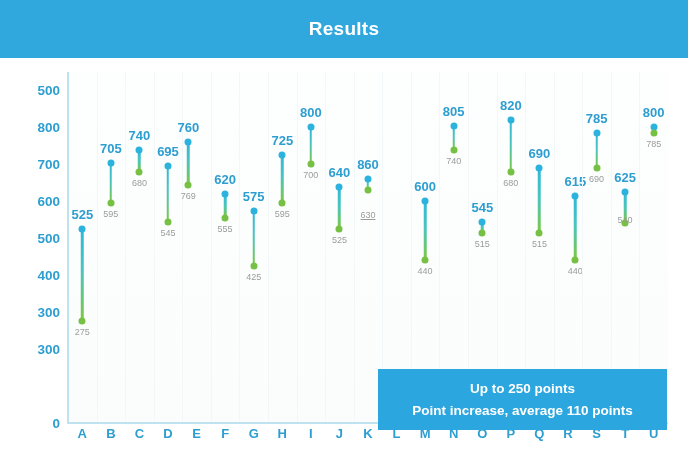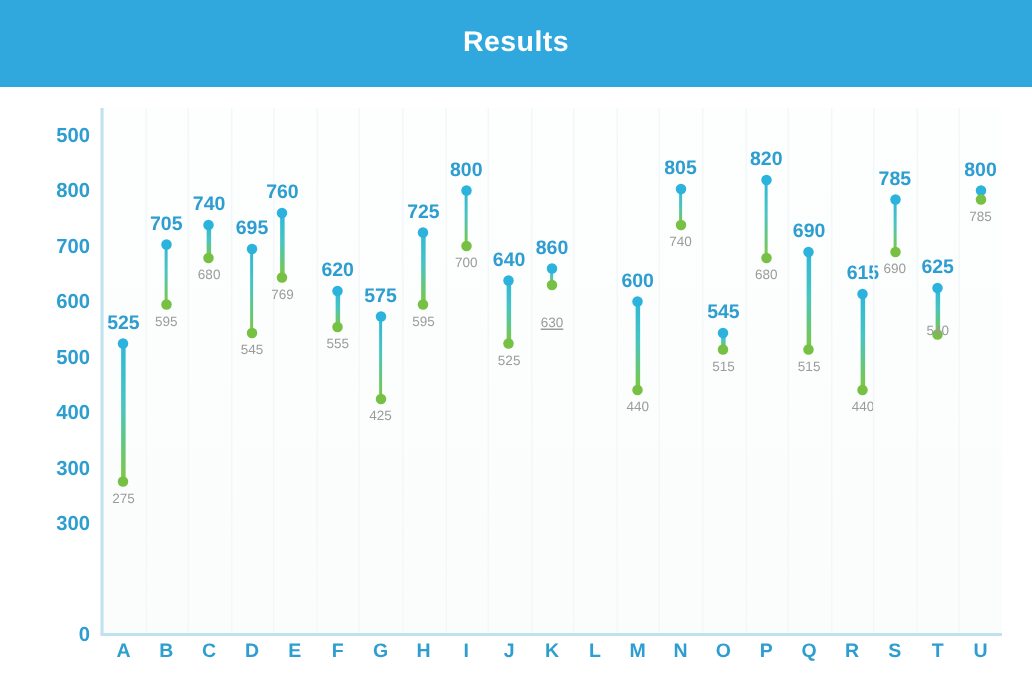--- a/index.html
+++ b/index.html
@@ -297,15 +297,19 @@
         <div class="xtick" style="left: 385.714px;">N</div>
         <div class="xtick" style="left: 414.286px;">O</div>
         <div class="xtick" style="left: 442.857px;">P</div>
         <div class="xtick" style="left: 471.429px;">Q</div>
         <div class="xtick" style="left: 500px;">R</div>
         <div class="xtick" style="left: 528.571px;">S</div>
         <div class="xtick" style="left: 557.143px;">T</div>
         <div class="xtick" style="left: 585.714px;">U</div>
       </div>
 
+    <div class="callout">
+      <div class="callout-line">Up to 250 points</div>
+      <div class="callout-line">Point increase, average 110 points</div>
+    </div>
 
   </div>
 </div>
 
 </body></html>

